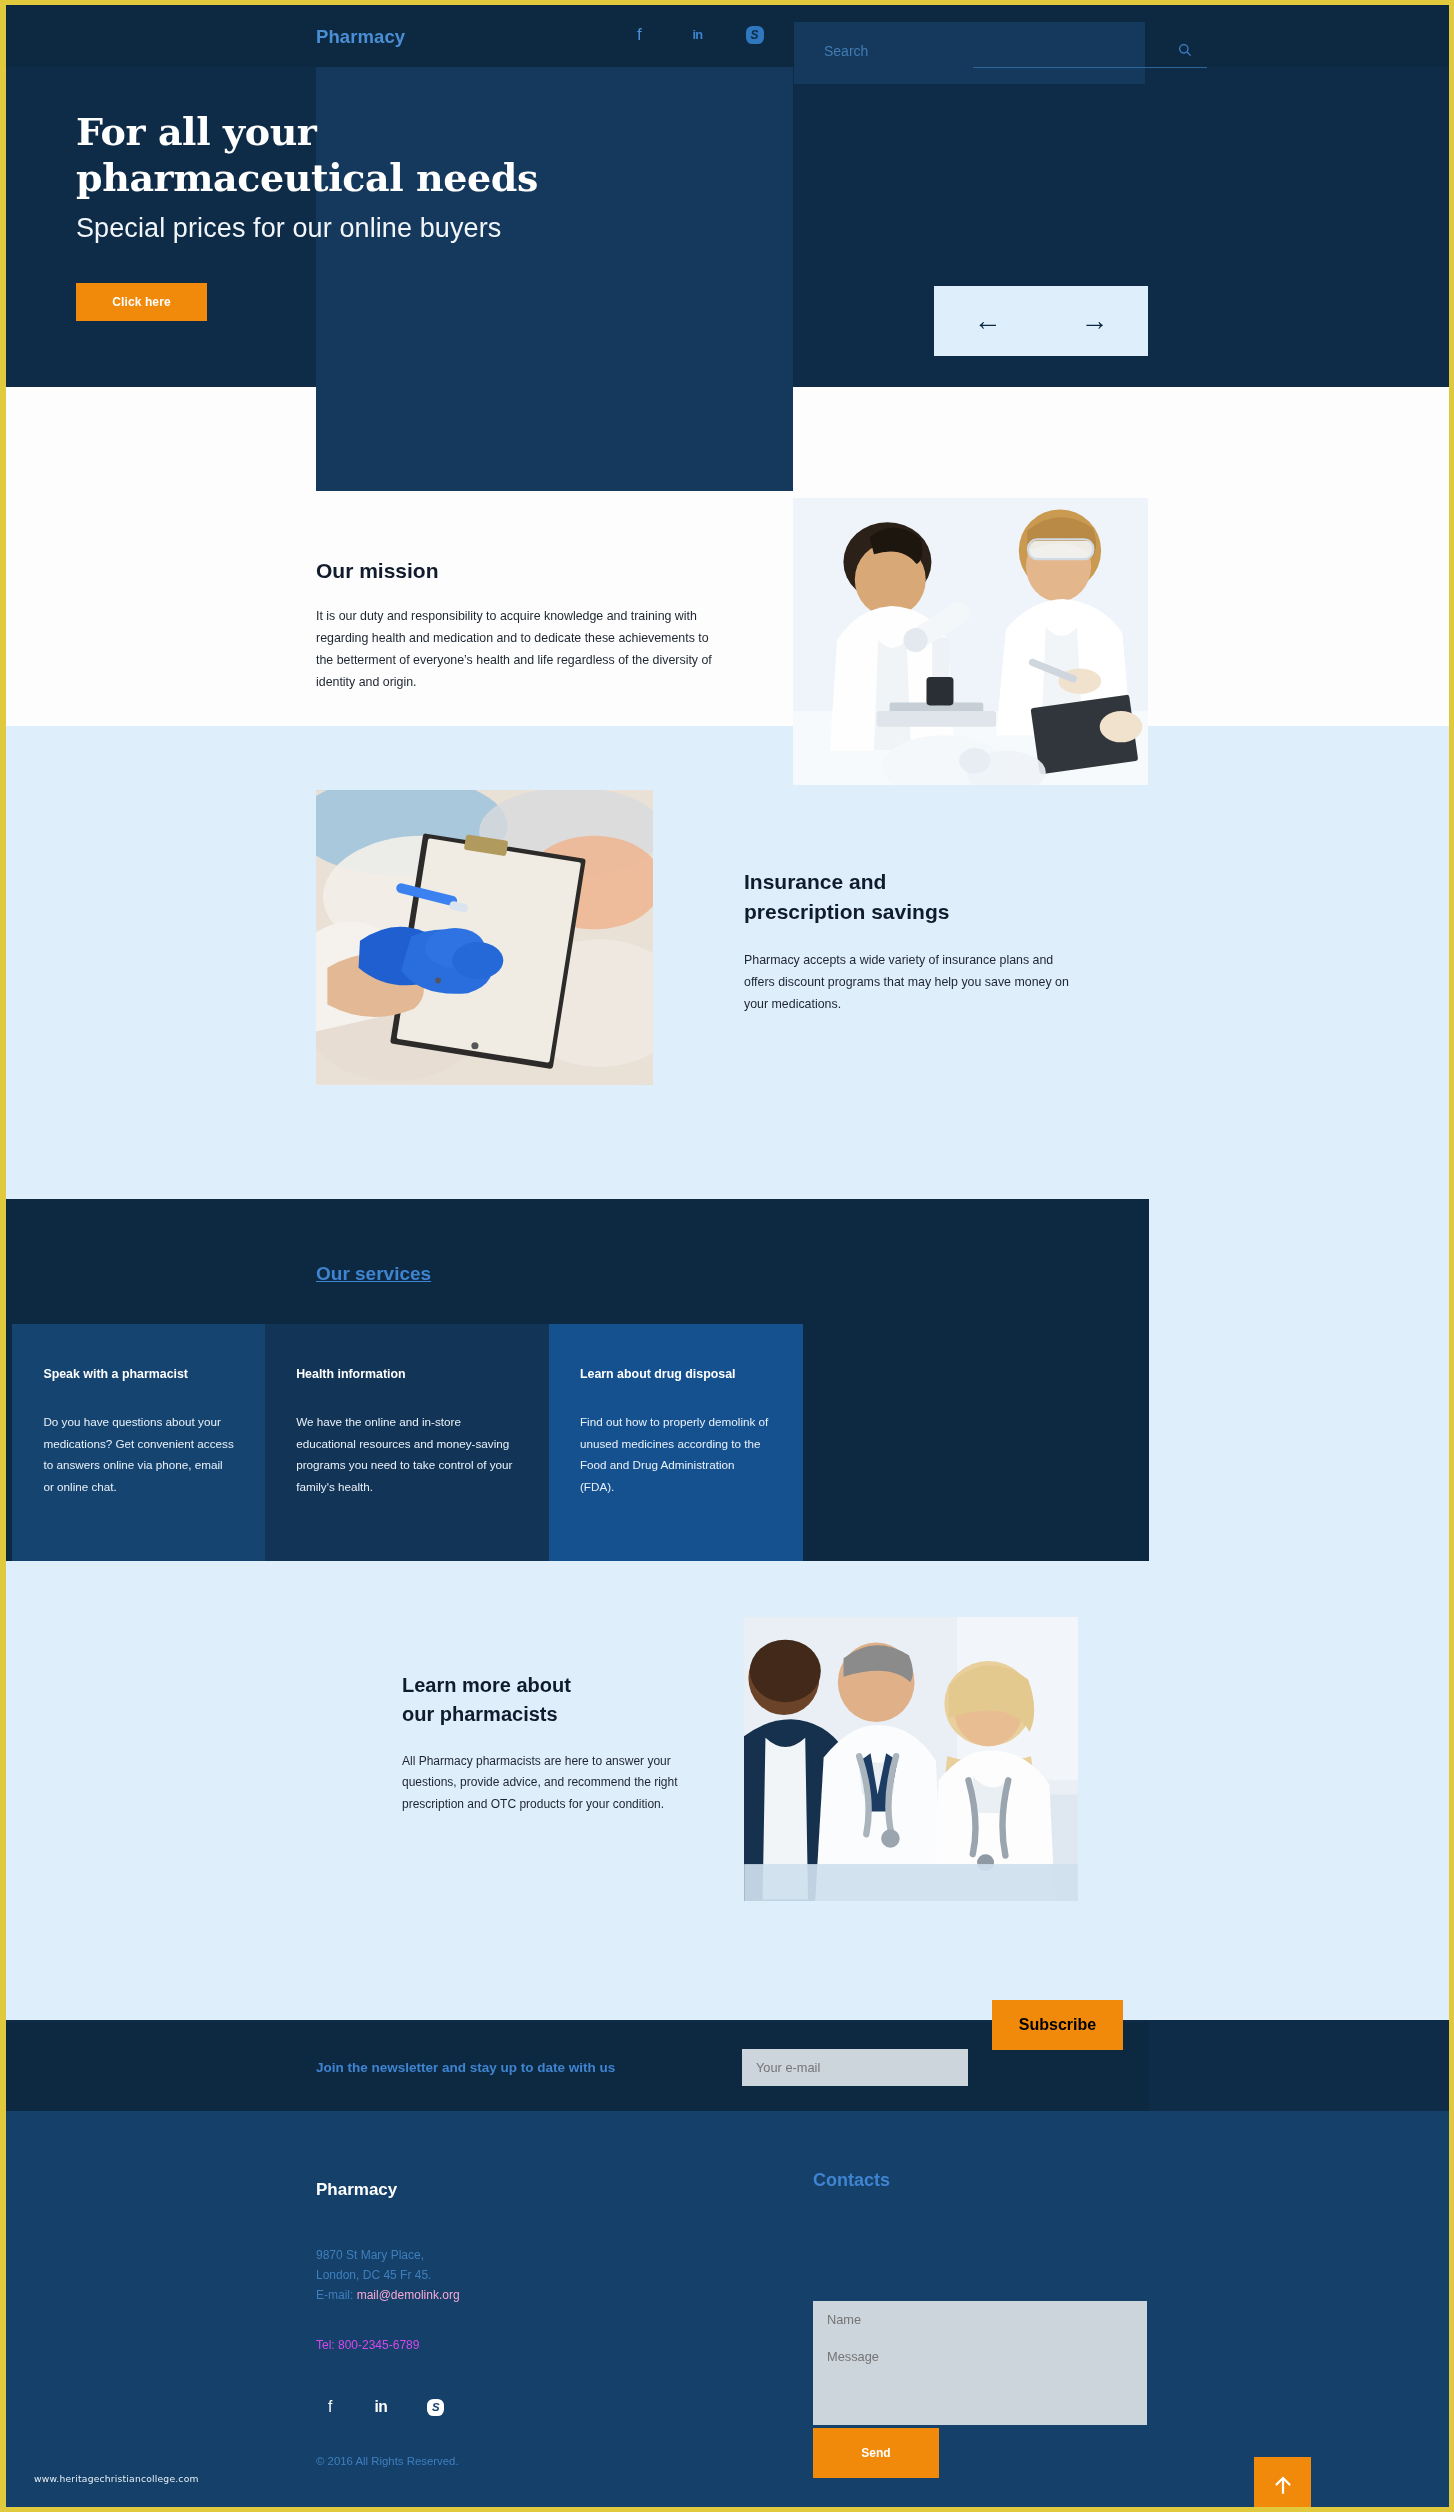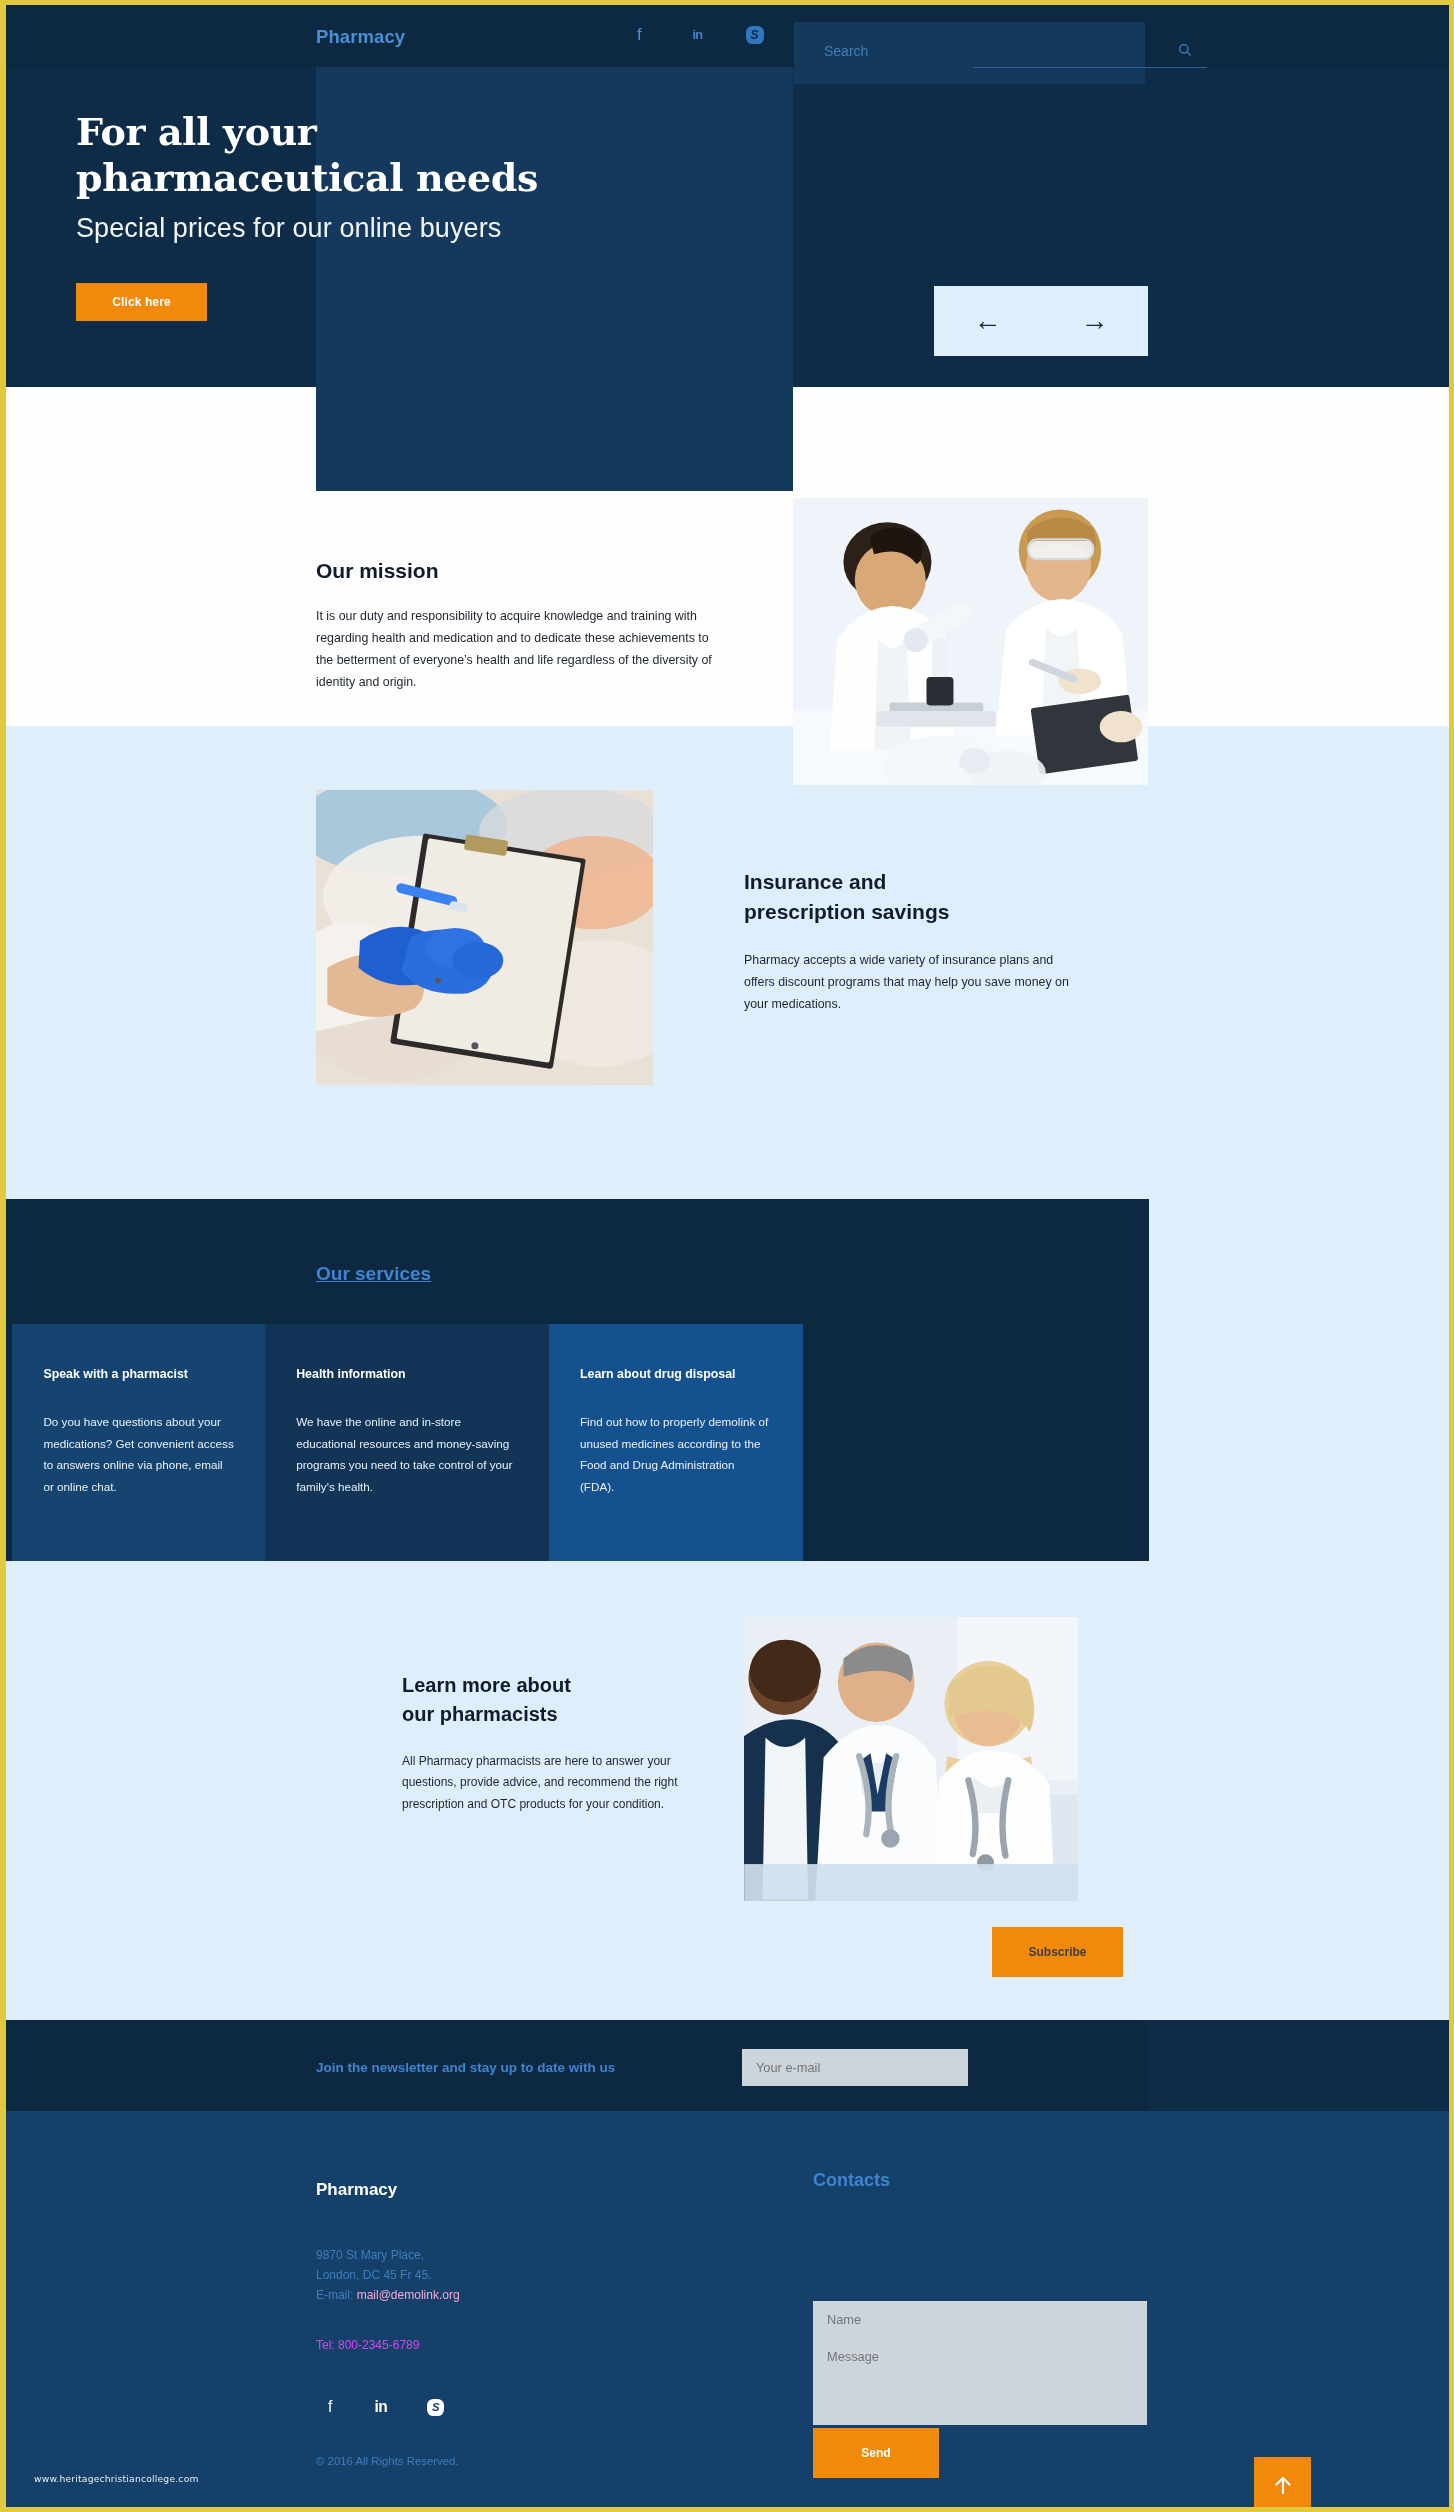--- a/index.html
+++ b/index.html
@@ -167,23 +167,23 @@
   .news-text {
     position:absolute; left: 310px; top: 2055px; color:#3f84d1;
     font-size: 13.5px; font-weight: bold;
   }
   .news-input {
     position:absolute; left: 736px; top: 2044px; width: 226px; height: 37px;
     background: #ccd4dc; border:none; outline:none; padding-left: 14px;
     color:#2e6ca8; font-size: 12.8px; font-family:"Liberation Sans",sans-serif;
   }
   .news-btn {
-    position:absolute; left: 986px; top: 1922px; width: 131px; height: 50px;
-    background:#f18a0a; border:none; cursor:pointer; color:#404040;
-    font-size: 12px; font-weight:bold; font-family:"Liberation Sans",sans-serif;
+    position:absolute; left: 986px; top: 1995px; width: 131px; height: 50px;
+    background:#f18a0a; border:none; cursor:pointer; color:#000000;
+    font-size: 16px; font-weight:bold; font-family:"Liberation Sans",sans-serif;
   }
 
   
   .footer-band {
     position:absolute; left:0; top: 2106px; width: 100%; height: 407px;
     background: #144069;
   }
   .footer-logo {
     position:absolute; left: 310px; top: 2175px; color:#ffffff;
     font-size: 17px; font-weight: bold;

